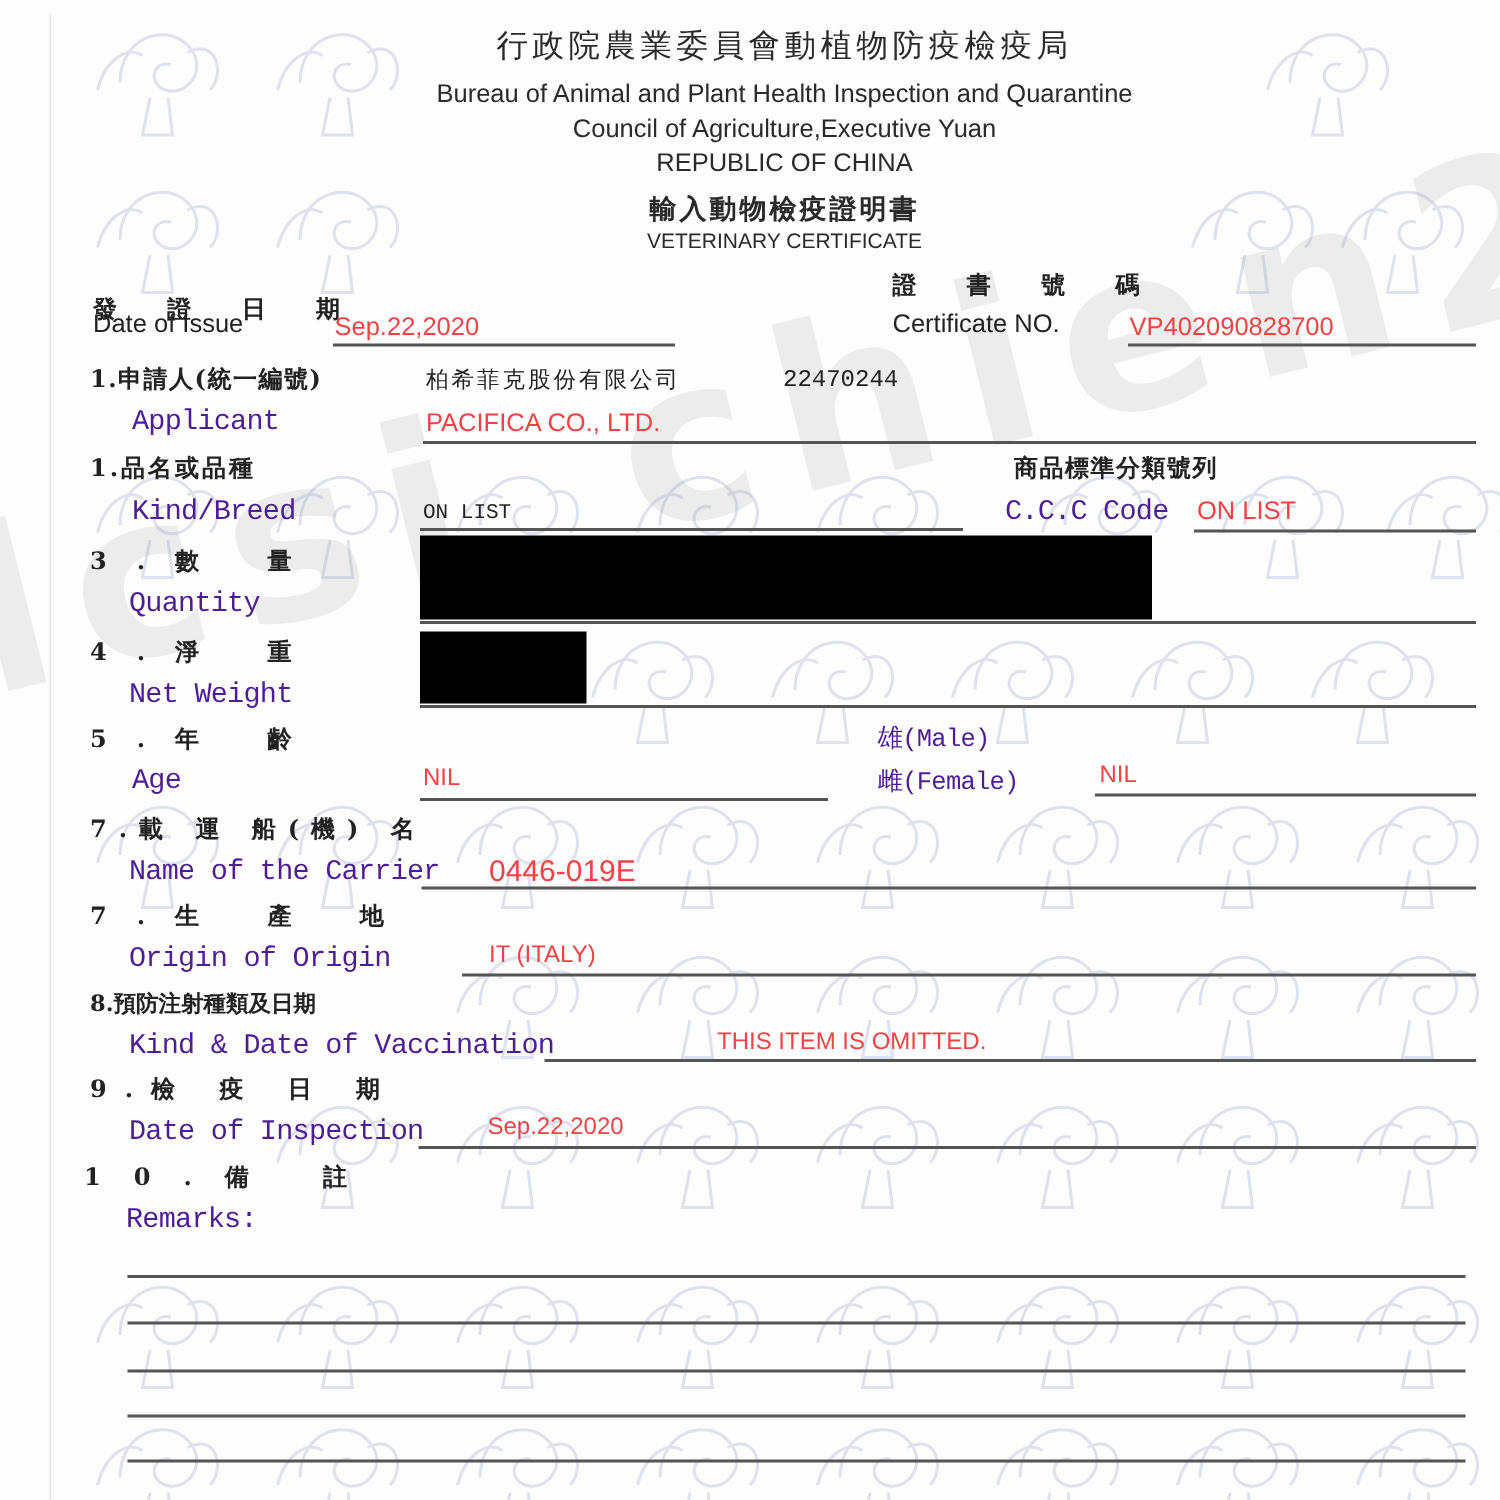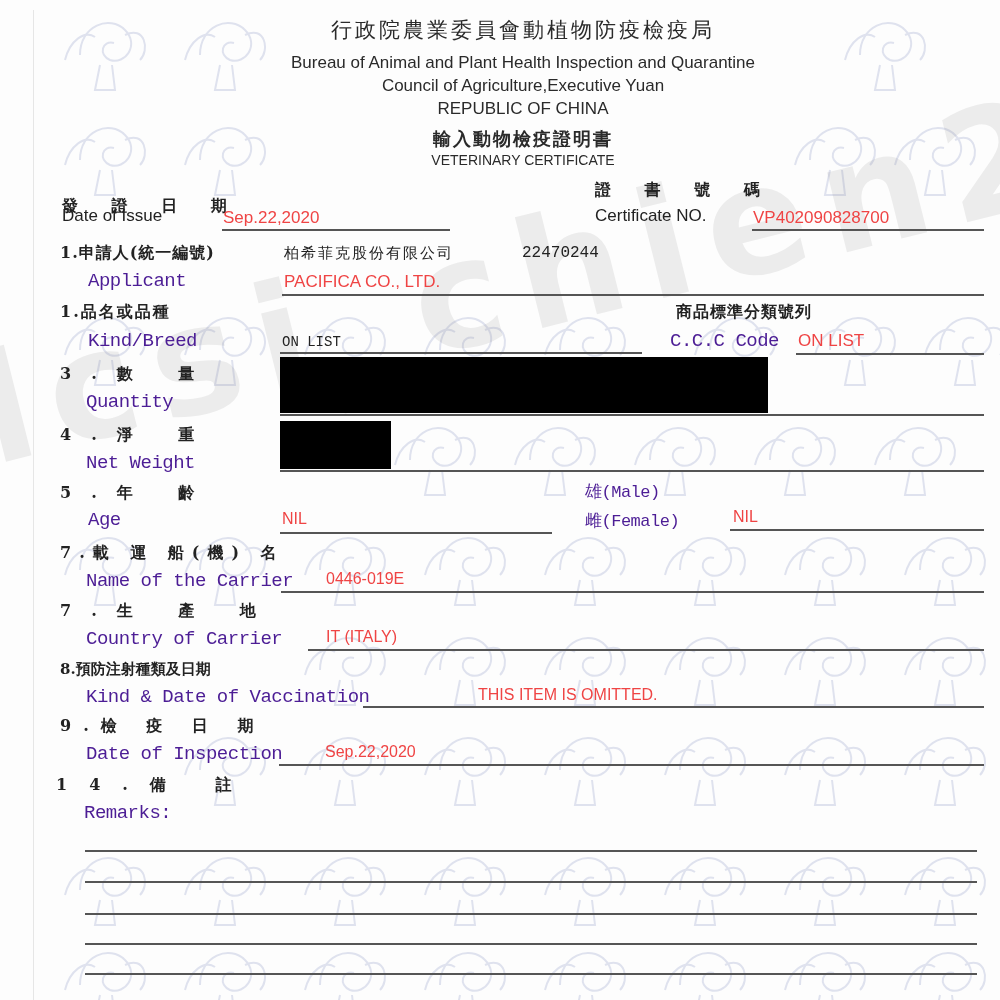--- a/index.html
+++ b/index.html
@@ -141,37 +141,37 @@
 <div class="abs label-en" style="left:88px;top:509px;">Age</div>
 <div class="abs val" style="left:282px;top:510px;font-size:16px;">NIL</div>
 <div class="rule" style="left:280px;top:532px;width:272px;"></div>
 <div class="abs label-en" style="left:585px;top:480px;font-size:17px;">雄(Male)</div>
 <div class="abs label-en" style="left:585px;top:509px;font-size:17px;">雌(Female)</div>
 <div class="abs val" style="left:733px;top:508px;font-size:16px;">NIL</div>
 <div class="rule" style="left:730px;top:529px;width:254px;"></div>
 
 <div class="abs label-cn" style="left:60px;top:543px;letter-spacing:8px;">7.載 運 船(機) 名</div>
 <div class="abs label-en" style="left:86px;top:570px;">Name of the Carrier</div>
-<div class="abs val" style="left:326px;top:570px;font-size:16px;">0446-019E</div>
+<div class="abs val" style="left:326px;top:570px;font-size:20px;">0446-019E</div>
 <div class="rule" style="left:281px;top:591px;width:703px;"></div>
 
 <div class="abs label-cn" style="left:60px;top:601px;letter-spacing:20px;">7.生    產    地</div>
-<div class="abs label-en" style="left:86px;top:628px;">Country of Carrier</div>
+<div class="abs label-en" style="left:86px;top:628px;">Origin of Origin</div>
 <div class="abs val" style="left:326px;top:628px;font-size:16px;">IT (ITALY)</div>
 <div class="rule" style="left:308px;top:649px;width:676px;"></div>
 
 <div class="abs label-cn" style="left:60px;top:660px;letter-spacing:0px;font-size:15px;">8.預防注射種類及日期</div>
 <div class="abs label-en" style="left:86px;top:686px;">Kind &amp; Date of Vaccination</div>
 <div class="abs val" style="left:478px;top:686px;font-size:16px;">THIS ITEM IS OMITTED.</div>
 <div class="rule" style="left:363px;top:706px;width:621px;"></div>
 
 <div class="abs label-cn" style="left:60px;top:716px;letter-spacing:12px;">9.檢 疫 日 期</div>
 <div class="abs label-en" style="left:86px;top:743px;">Date of Inspection</div>
 <div class="abs val" style="left:325px;top:743px;font-size:16px;">Sep.22,2020</div>
 <div class="rule" style="left:279px;top:764px;width:705px;"></div>
 
-<div class="abs label-cn" style="left:56px;top:775px;letter-spacing:22px;">14.備    註</div>
+<div class="abs label-cn" style="left:56px;top:775px;letter-spacing:22px;">10.備    註</div>
 <div class="abs label-en" style="left:84px;top:802px;text-align:center;">Remarks:</div>
 <div class="rule" style="left:85px;top:850px;width:892px;"></div>
 <div class="rule" style="left:85px;top:881px;width:892px;"></div>
 <div class="rule" style="left:85px;top:913px;width:892px;"></div>
 <div class="rule" style="left:85px;top:943px;width:892px;"></div>
 <div class="rule" style="left:85px;top:973px;width:892px;"></div>
 
 </body></html>

